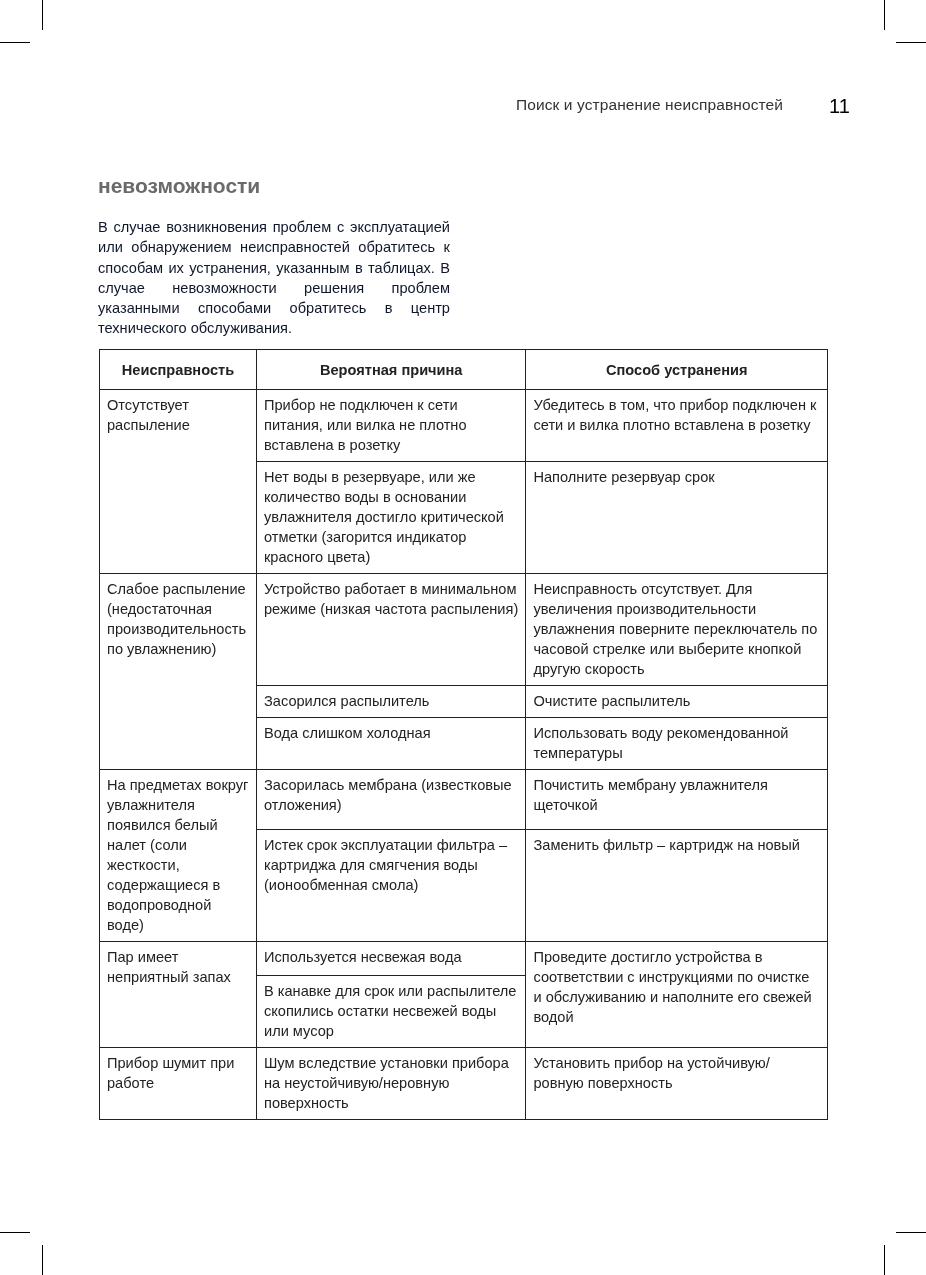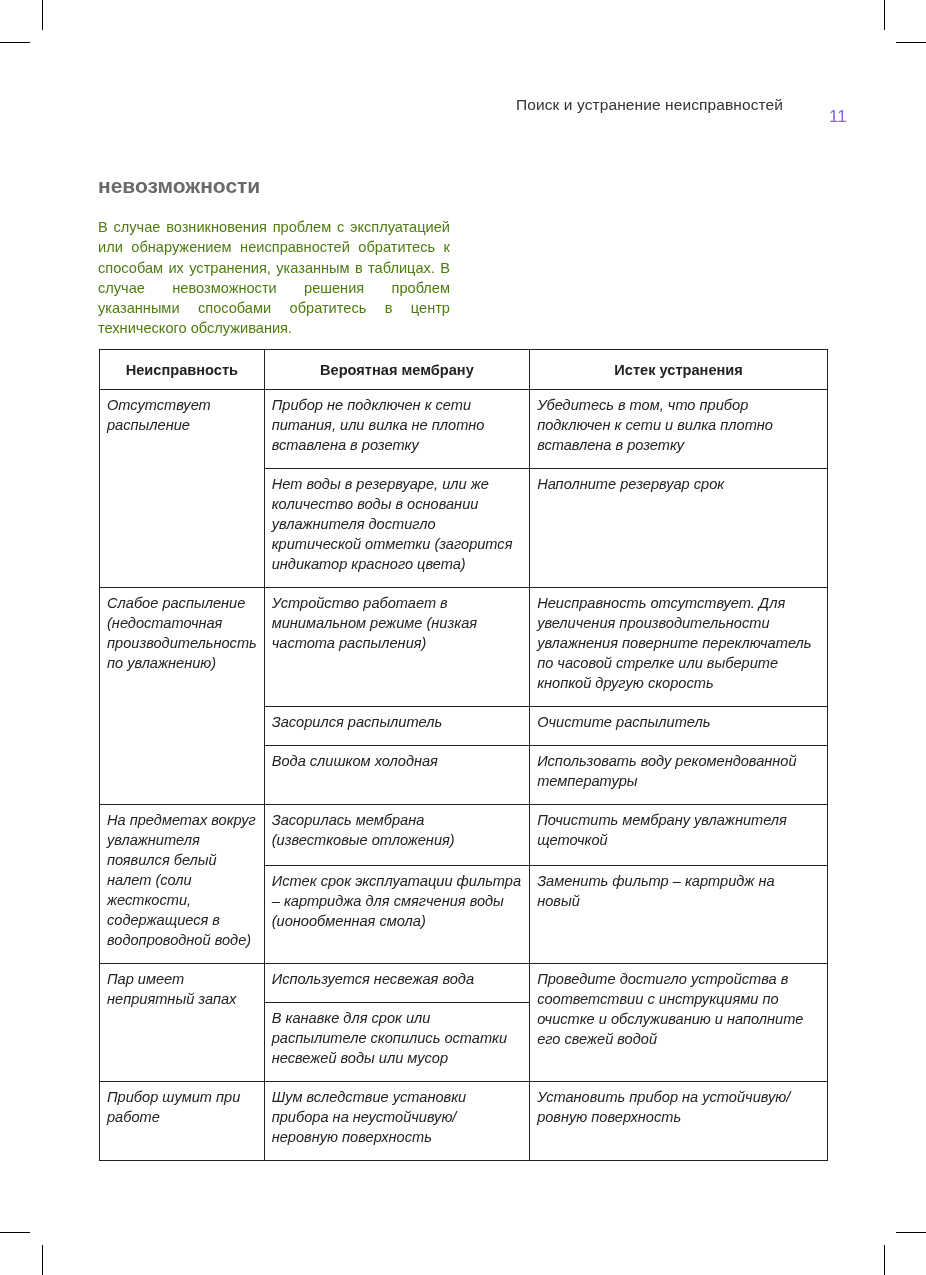--- a/index.html
+++ b/index.html
@@ -1,26 +1,26 @@
 <!DOCTYPE html>
 <html><head>
 <meta charset="utf-8">
 <style>
   html, body { margin: 0; padding: 0; background: #ffffff; }
   body { width: 926px; height: 1275px; position: relative; overflow: hidden;
          font-family: "Liberation Sans", sans-serif; color: #1a1a1a; }
   .crop { position: absolute; background: #000; }
   .running-head { position: absolute; top: 96px; left: 516px; font-size: 15.5px; color: #333; letter-spacing: 0.1px; }
-  .page-num { position: absolute; top: 95px; left: 829px; font-size: 17px; color: #8b5cf6; margin-top: 12px; }
+  .page-num { position: absolute; top: 95px; left: 829px; font-size: 20px; color: #000000; }
   .title { position: absolute; top: 156px; left: 98px; font-size: 21px; font-weight: bold; color: #6a6a6a; line-height: 20px; margin: 0; }
-  .intro { position: absolute; top: 217px; left: 98px; width: 352px; font-size: 14.6px; line-height: 20.3px; color: #4d7c0f; text-align: justify; margin: 0; }
+  .intro { position: absolute; top: 217px; left: 98px; width: 352px; font-size: 14.6px; line-height: 20.3px; color: #0f172a; text-align: justify; margin: 0; }
   table.tt { position: absolute; top: 349px; left: 99px; width: 729px; border-collapse: collapse; font-size: 14.6px; line-height: 20px; color: #222; border-radius: 29px; }
   table.tt th, table.tt td { border: 1px solid #222; vertical-align: top; padding: 0 7px; text-align: left; }
   table.tt th { font-weight: bold; text-align: center; height: 39px; vertical-align: middle; padding: 0; }
-  table.tt td { padding-top: 5px; padding-bottom: 13px; font-style: italic; }
+  table.tt td { padding-top: 5px; padding-bottom: 6px; }
   col.c1 { width: 157px; } col.c2 { width: 270px; } col.c3 { width: 302px; }
 </style>
 </head>
 <body>
 
 <div class="crop" style="left:42px;top:0;width:1px;height:30px;"></div>
 <div class="crop" style="left:0;top:42px;width:30px;height:1px;"></div>
 <div class="crop" style="left:884px;top:0;width:1px;height:30px;"></div>
 <div class="crop" style="left:896px;top:42px;width:30px;height:1px;"></div>
 <div class="crop" style="left:0;top:1232px;width:30px;height:1px;"></div>
@@ -40,22 +40,22 @@
 
 <table class="tt">
   <colgroup>
       <col class="c1">
       <col class="c2">
       <col class="c3">
     </colgroup>
   <thead>
     <tr>
       <th>Неисправность</th>
-      <th>Вероятная мембрану</th>
-      <th>Истек устранения</th>
+      <th>Вероятная причина</th>
+      <th>Способ устранения</th>
     </tr>
   </thead>
   <tbody>
     <tr style="height:67px;">
       <td rowspan="2">Отсутствует распыление</td>
       <td>Прибор не подключен к сети питания, или вилка не плотно вставлена в розетку</td>
       <td>Убедитесь в том, что прибор подключен к сети и вилка плотно вставлена в розетку</td>
     </tr>
     <tr style="height:106px;margin-top:12px;">
       <td>Нет воды в резервуаре, или же количество воды в основании увлажнителя достигло критической отметки (загорится индикатор красного цвета)</td>

